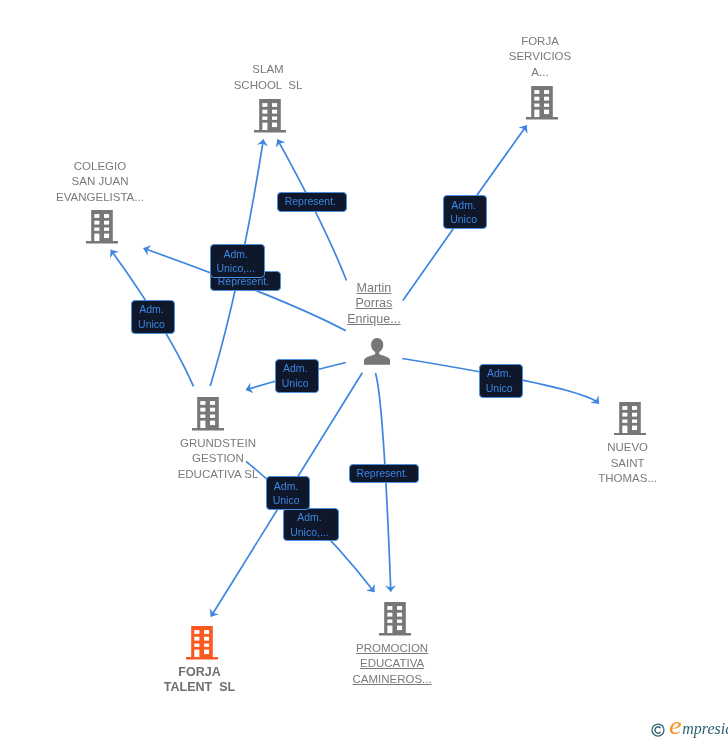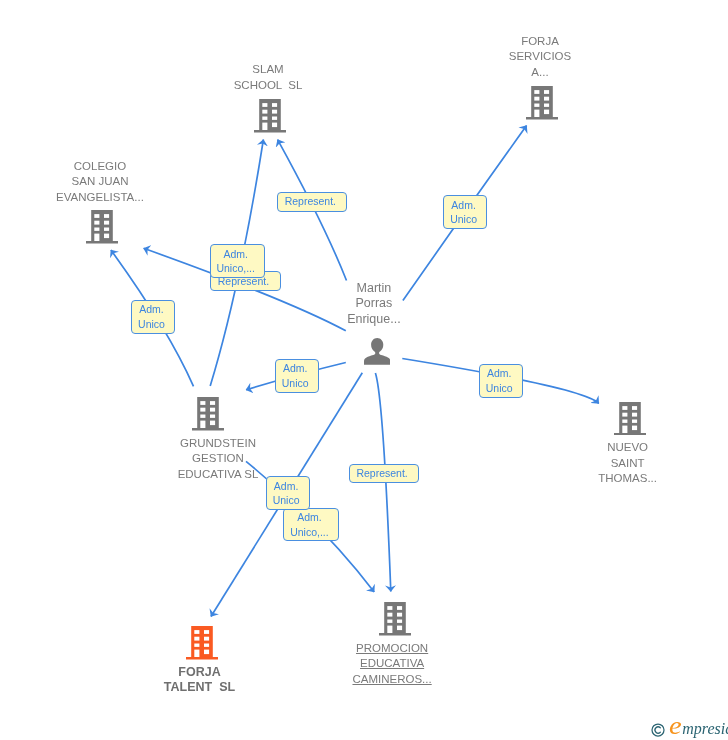--- a/index.html
+++ b/index.html
@@ -8,21 +8,21 @@
        font-family:"Liberation Sans",sans-serif;-webkit-font-smoothing:antialiased;}
   #stage{position:absolute;inset:0;width:728px;height:740px;
          transform:translateZ(0);}
   #edge-layer{position:absolute;left:0;top:0;width:728px;height:740px;}
   .node{position:absolute;}
   .node-icon{position:absolute;}
   .node-label{position:absolute;text-align:center;color:#7a7a7a;font-size:11.5px;
               line-height:15.5px;white-space:pre;}
   .node-label.hl{font-weight:bold;font-size:12.5px;line-height:15.1px;color:#6f6f6f;}
   .elabel{position:absolute;box-sizing:border-box;border:1.25px solid #4a8fe0;border-radius:4px;
-          background:#fef9c3;color:#3d85e0;font-size:10.5px;text-align:center;
+          background:#0f172a;color:#3d85e0;font-size:10.5px;text-align:center;
           display:flex;flex-direction:column;justify-content:center;align-items:center;
           padding-right:3.4px;}
   .elabel span{display:block;line-height:14.6px;white-space:pre;}
   #footer{position:absolute;left:649px;top:719px;height:20px;}
   #footer .cmark{position:absolute;left:2.3px;top:3.8px;line-height:0;}
   #footer .brand-e{position:absolute;left:20.2px;top:-5.8px;color:#F7941E;
      font-family:"Liberation Serif",serif;font-style:italic;font-size:26px;line-height:1;
      transform:scaleX(1.1);transform-origin:left center;}
   #footer .brand-rest{position:absolute;left:33.2px;top:1.6px;color:#2b6472;
      font-family:"Liberation Serif",serif;font-style:italic;font-size:16px;line-height:1;}
@@ -93,21 +93,21 @@
             <rect x="18.0" y="23.6" width="5.1" height="4.5" fill="#fff"></rect>
           </svg></div>
         <div class="node-label" style="left: -50px; top: 158.7px; width: 300px;">COLEGIO
 SAN JUAN
 EVANGELISTA...</div>
       </div>
       <div class="node" style="left: 0px; top: 0px;">
         <div class="node-icon" style="left: 363.5px; top: 338.1px;"><svg width="26.4" height="26.7" viewBox="0 0 26.4 26.7" xmlns="http://www.w3.org/2000/svg">
             <path fill="#777777" d="M13.2 0 C16.6 0 19.3 2.9 19.3 6.7 C19.3 9.7 17.9 12.3 16.0 13.4 C15.3 13.8 15.1 14.2 15.1 14.9 L15.1 15.3 C15.1 16.1 15.8 16.6 17.2 17.0 C19.9 17.8 22.3 18.6 23.9 19.5 C25.6 20.4 26.4 21.4 26.4 23.4 L26.4 26.7 L0 26.7 L0 23.4 C0 21.4 0.8 20.4 2.5 19.5 C4.1 18.6 6.5 17.8 9.2 17.0 C10.6 16.6 11.3 16.1 11.3 15.3 L11.3 14.9 C11.3 14.2 11.1 13.8 10.4 13.4 C8.5 12.3 7.1 9.7 7.1 6.7 C7.1 2.9 9.8 0 13.2 0 Z"></path>
           </svg></div>
-        <div class="node-label" style="left: 223.9px; top: 281px; width: 300px; font-size: 12.5px; line-height: 15.3px;">Martin
+        <div class="node-label" style="left: 223.9px; top: 281px; width: 300px; font-size: 12.5px; line-height: 15.3px; text-decoration: underline;">Martin
 Porras
 Enrique...</div>
       </div>
       <div class="node" style="left: 0px; top: 0px;">
         <div class="node-icon" style="left: 191.9px; top: 397.3px;"><svg width="32" height="33.6" viewBox="0 0 32 33.6" xmlns="http://www.w3.org/2000/svg">
             <path fill="#777777" d="M5.2 0 H26.8 V31.0 H32 V33.6 H0 V31.0 H5.2 Z"></path>
             <rect x="8.3" y="4.1" width="5.1" height="3.8" fill="#fff"></rect>
             <rect x="18.0" y="4.1" width="5.1" height="3.8" fill="#fff"></rect>
             <rect x="8.3" y="10.7" width="5.1" height="3.9" fill="#fff"></rect>
             <rect x="18.0" y="10.7" width="5.1" height="3.9" fill="#fff"></rect>

